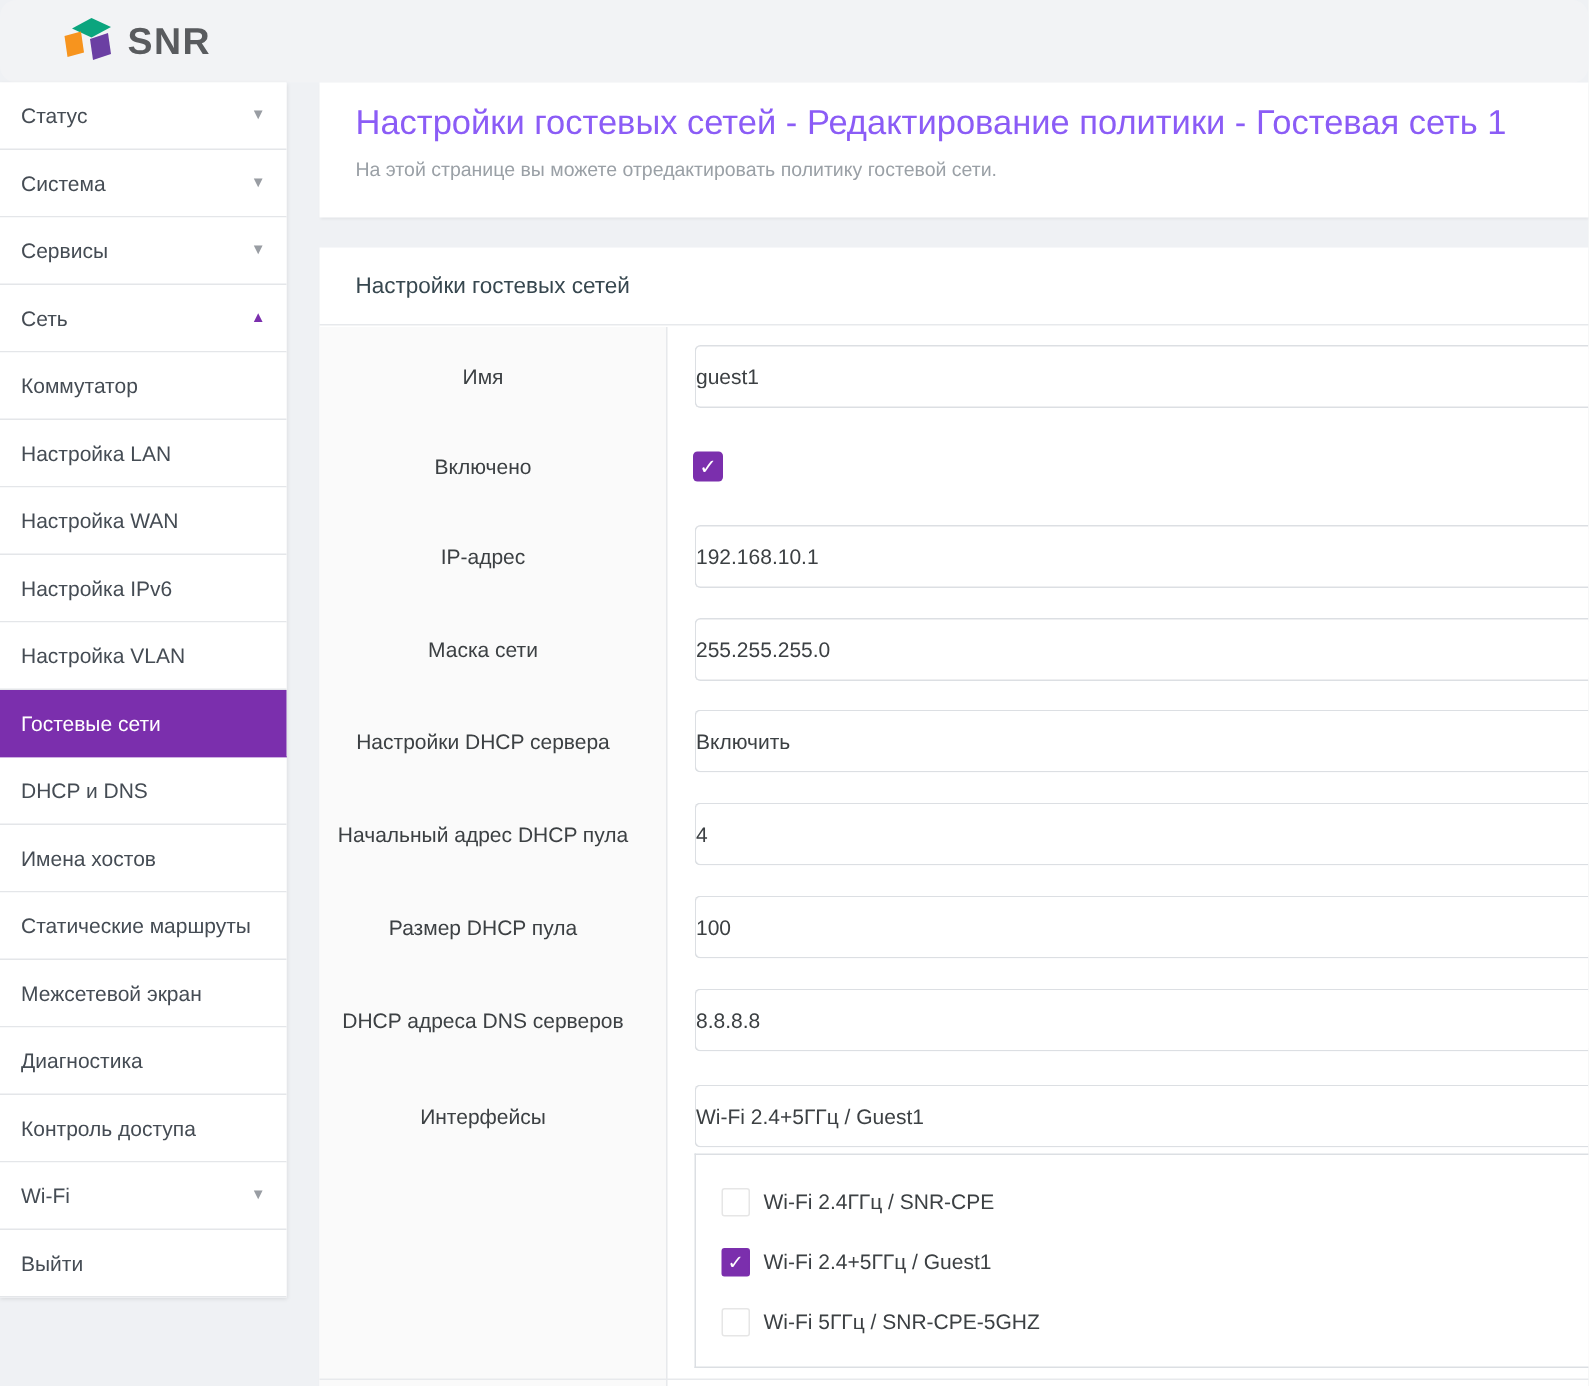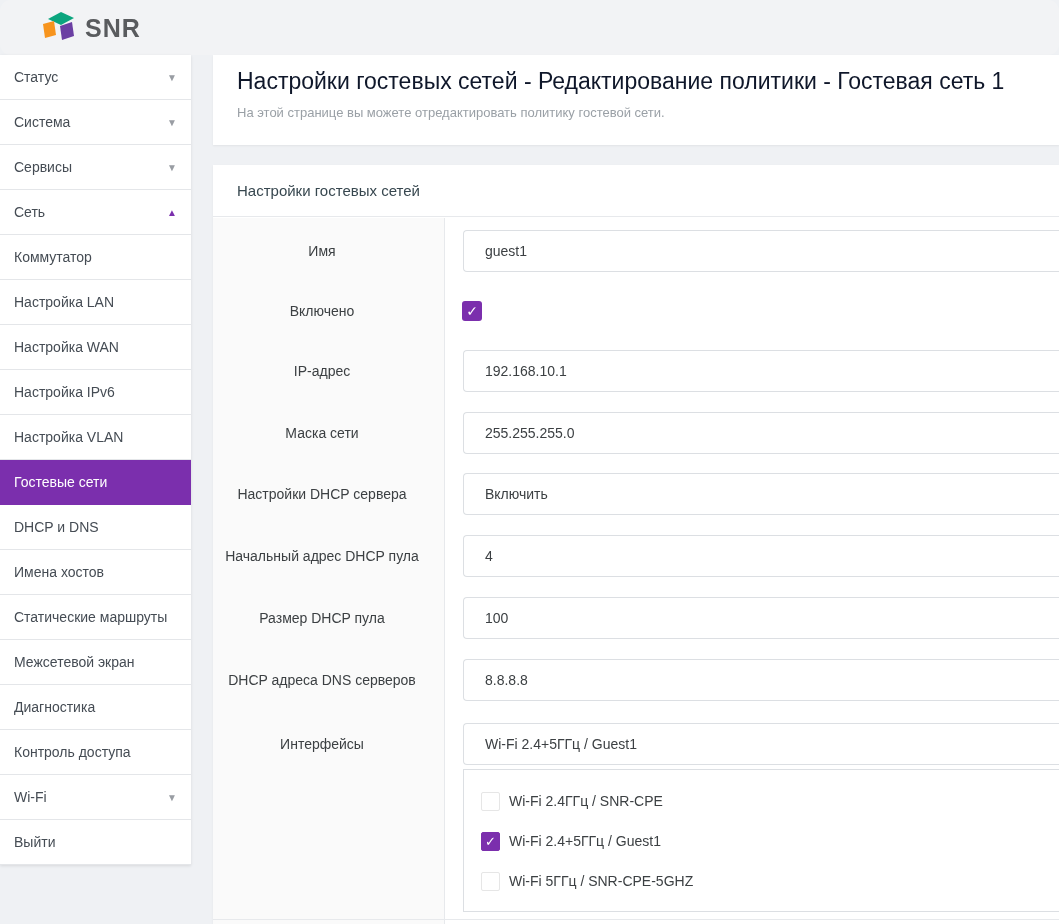--- a/index.html
+++ b/index.html
@@ -20,35 +20,35 @@
     font-size:14px; color:#454c54; background:#fff; }
   .nav-item .chev { position:absolute; right:14px; top:50%; transform:translateY(-50%);
     font-size:10px; color:#999da3; }
   .nav-item .chev.up { color:#7b2fad; }
   .nav-item.active { background:#7b2fad; color:#ffffff; border-bottom-color:#7b2fad; }
 
   
   .title-card { position:absolute; left:213px; top:55px; width:846px; height:90px;
     background:#ffffff; box-shadow:0 1px 2px rgba(0,0,0,.06); }
   .page-title { position:absolute; left:24px; top:13px; font-size:23px; font-weight:400;
-    color:#0f172a; white-space:nowrap; }
+    color:#8b5cf6; white-space:nowrap; }
   .page-subtitle { position:absolute; left:24px; top:50px; font-size:13px; color:#9aa0a6; }
 
   .form-card { position:absolute; left:213px; top:165px; width:846px; height:856px;
     background:#ffffff; box-shadow:0 1px 2px rgba(0,0,0,.06); }
   .card-header { height:52px; line-height:52px; padding-left:24px; font-size:15px;
     color:#37474f; border-bottom:1px solid #e7e9ec; }
   .label-col { position:absolute; left:0; top:53px; bottom:0; width:232px;
     background:#fafafa; border-right:1px solid #e7e9ec; }
 
   .f-label { position:absolute; left:0; width:218px; height:20px; line-height:20px;
     text-align:center; font-size:14px; color:#3c4043; }
   .f-input { position:absolute; left:250px; right:0; height:42px;
     border:1px solid #dcdfe3; border-right:none; border-radius:4px 0 0 4px;
-    background:#fff; padding-left:21px; font-size:14px; color:#3c4043;
+    background:#fff; font-size:14px; color:#3c4043;
     font-family:"Liberation Sans", sans-serif; outline:none; }
   div.f-input { line-height:40px; cursor:pointer; }
 
   .cb { width:20px; height:20px; border-radius:3px; background:#7b2fad;
     display:flex; align-items:center; justify-content:center;
     color:#fff; font-size:14px; cursor:pointer; }
   .cb-enabled { position:absolute; left:249px; top:136px; }
 
   .dropdown-panel { position:absolute; left:250px; top:604px; right:0; height:143px;
     background:#fff; border:1px solid #dcdfe3; border-right:none; }

